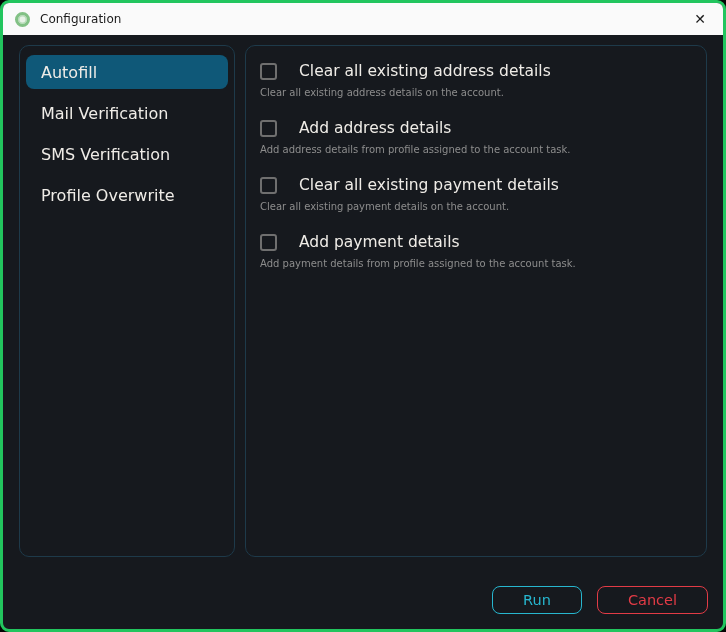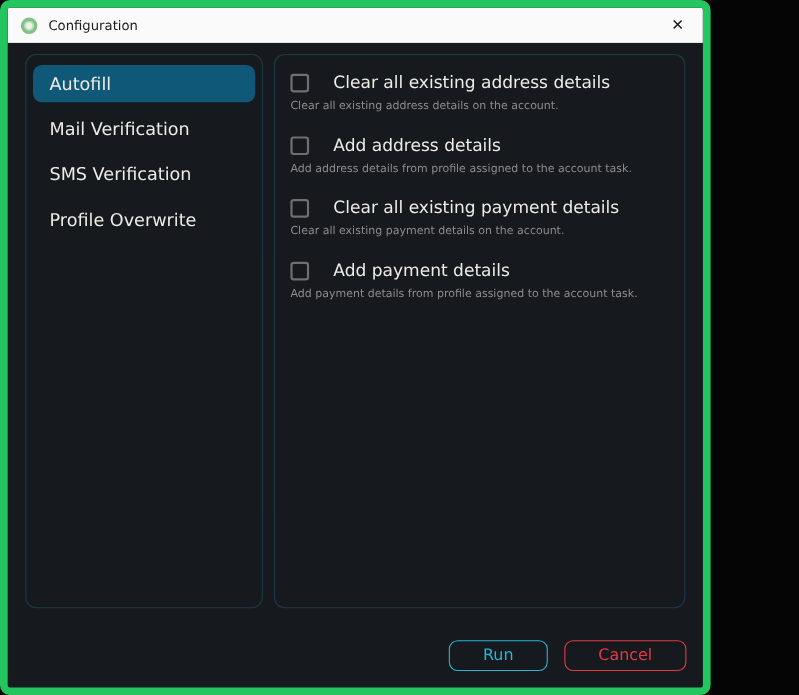--- a/index.html
+++ b/index.html
@@ -1,24 +1,24 @@
 <!DOCTYPE html>
 <html style="--accent-selected: #0f5878; --run-accent: #27b6cf; --cancel-accent: #e23b46; --titlebar-bg: #fafafa; --window-bg: #16191e; --panel-border: #1e3a4a;"><head>
 <meta charset="utf-8">
 <style>
   html,body{margin:0;padding:0;background:#050505;}
   *{box-sizing:border-box;}
   .window{
     position:relative;
-    width:646px;height:632px;
+    width:726px;height:632px;
     background:var(--window-bg,#16191e);
     border-radius:9px;
     overflow:hidden;
     font-family:"DejaVu Sans", sans-serif;
-    border:7px solid #22c55e;
+    border:3px solid #22c55e;
   }
   
   .titlebar{
     height:32px;
     background:var(--titlebar-bg,#fafafa);
     display:flex;align-items:center;
     padding-left:12px;
     user-select:none;
   }
   .app-icon{

